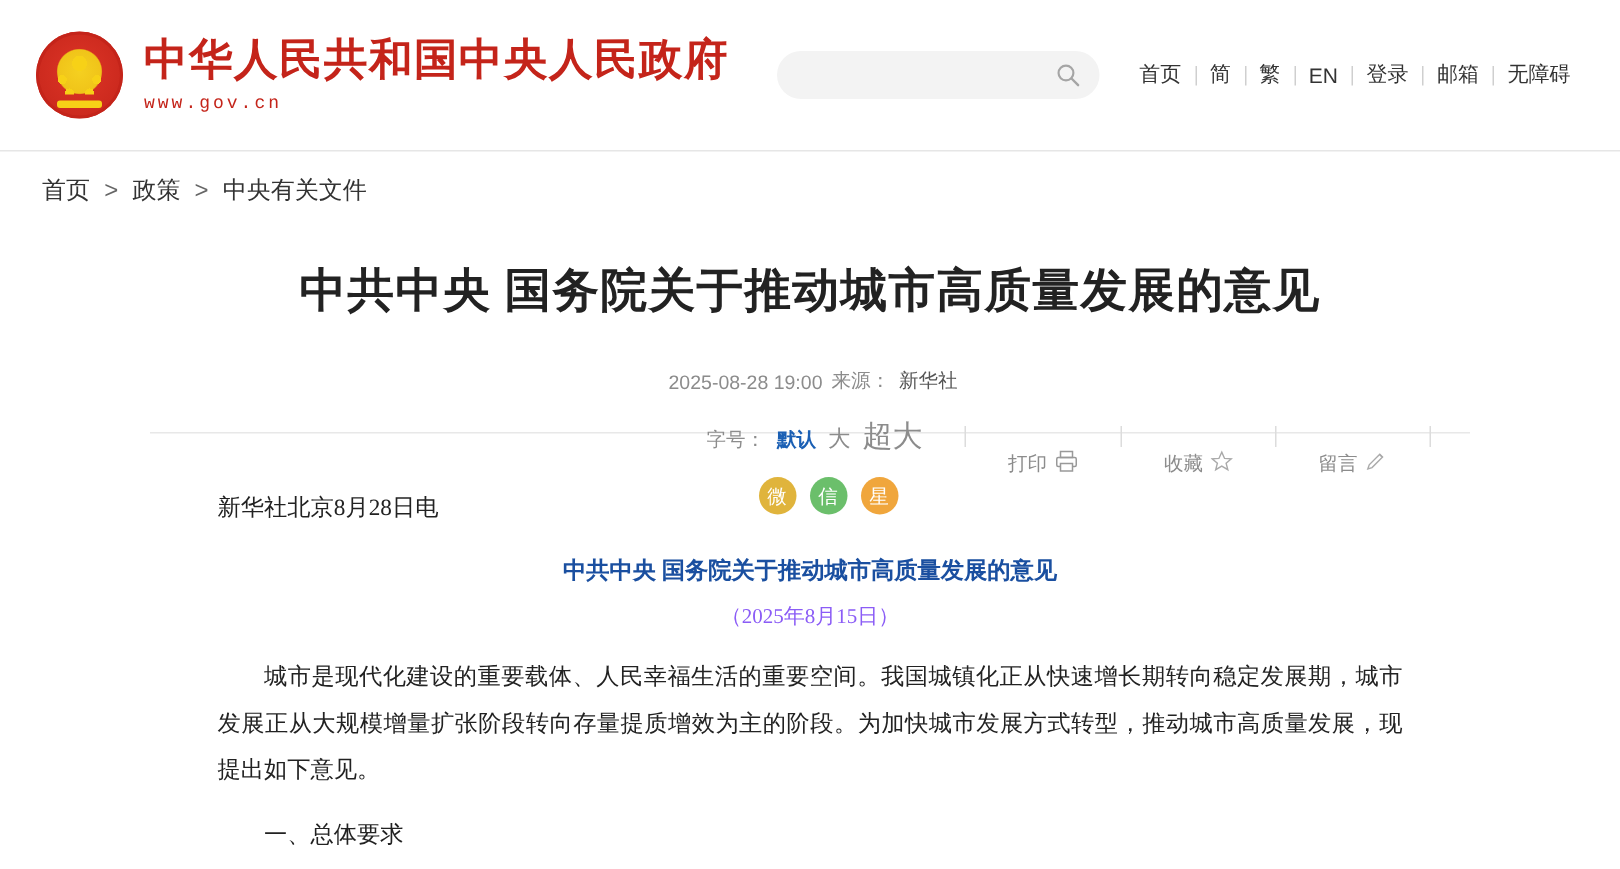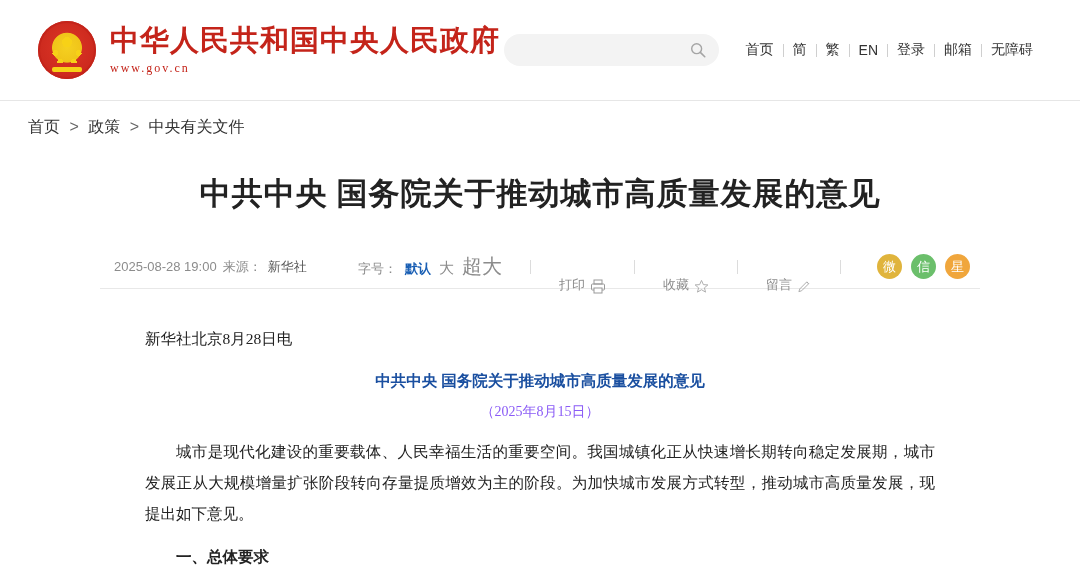--- a/index.html
+++ b/index.html
@@ -11,21 +11,21 @@
     overflow: hidden;
   }
 
   
   .header {
     position: relative;
     height: 100px;
     background: #ffffff;
     display: flex;
     align-items: center;
-    padding: 0 38px;
+    padding: 0 24px;
   }
   .brand {
     display: flex;
     align-items: center;
     gap: 14px;
   }
   .emblem {
     width: 58px; height: 58px;
     border-radius: 50%;
     background: radial-gradient(circle at 50% 46%, #f5d020 0%, #f0c419 34%, #d42f22 36%, #c4241a 100%);
@@ -62,21 +62,21 @@
     font-weight: bold;
     letter-spacing: 1px;
     line-height: 1.15;
     font-family: "Liberation Serif", serif;
   }
   .site-url {
     color: #c4241a;
     font-size: 12px;
     letter-spacing: 2px;
     margin-top: 4px;
-    font-family: Liberation Serif, serif;
+    font-family: Liberation Mono, monospace;
   }
 
   .header-right {
     margin-left: auto;
     display: flex;
     align-items: center;
     gap: 18px;
   }
   .search-box {
     width: 215px;
@@ -154,40 +154,41 @@
   }
   .meta-bar {
     margin-top: 30px;
     height: 44px;
     border-bottom: 1px solid #e8e8e8;
     display: flex;
     align-items: center;
     font-size: 13px;
     color: #8c8c8c;
     padding: 0 10px 0 14px;
+    flex-direction: column;
   }
   .meta-left { display: flex; align-items: center; gap: 6px; }
   .meta-source { color: #8c8c8c; }
   .meta-center {
     margin-left: auto;
     display: flex;
     align-items: center;
     gap: 12px;
     color: #8c8c8c;
   }
   .fontsize-group { display: flex; align-items: baseline; gap: 8px; }
   .fs-label { color: #8c8c8c; }
   .fs-default { color: #1a5fb4; font-weight: bold; font-family: Liberation Mono, monospace; }
   .fs-big { font-size: 15px; color: #8c8c8c; }
   .fs-huge { font-size: 20px; color: #8c8c8c; }
   .vline {
     width: 1px; height: 14px; background: #dcdcdc;
     margin: 0 16px;
   }
-  .tool { display: flex; align-items: flex-end; gap: 5px; margin-top: 37px; }
+  .tool { display: flex; align-items: flex-start; gap: 5px; margin-top: 37px; }
   .tool svg { display: block; }
   .meta-right {
     margin-left: 20px;
     display: flex;
     align-items: center;
     gap: 9px;
   }
   .circle-btn {
     width: 25px; height: 25px;
     border-radius: 50%;
@@ -222,21 +223,21 @@
     font-size: 14px;
     margin-bottom: 10px;
   }
   .para {
     text-indent: 2em;
     text-align: justify;
     margin: 0 0 6px 0;
   }
   .section-head {
     text-indent: 2em;
-    font-weight: bold;
+    font-weight: normal;
     margin: 12px 0 4px 0;
   }
 </style>
 </head>
 <body>
 
 <div class="header">
   <div class="brand">
     <div class="emblem"></div>
     <div class="brand-text">

